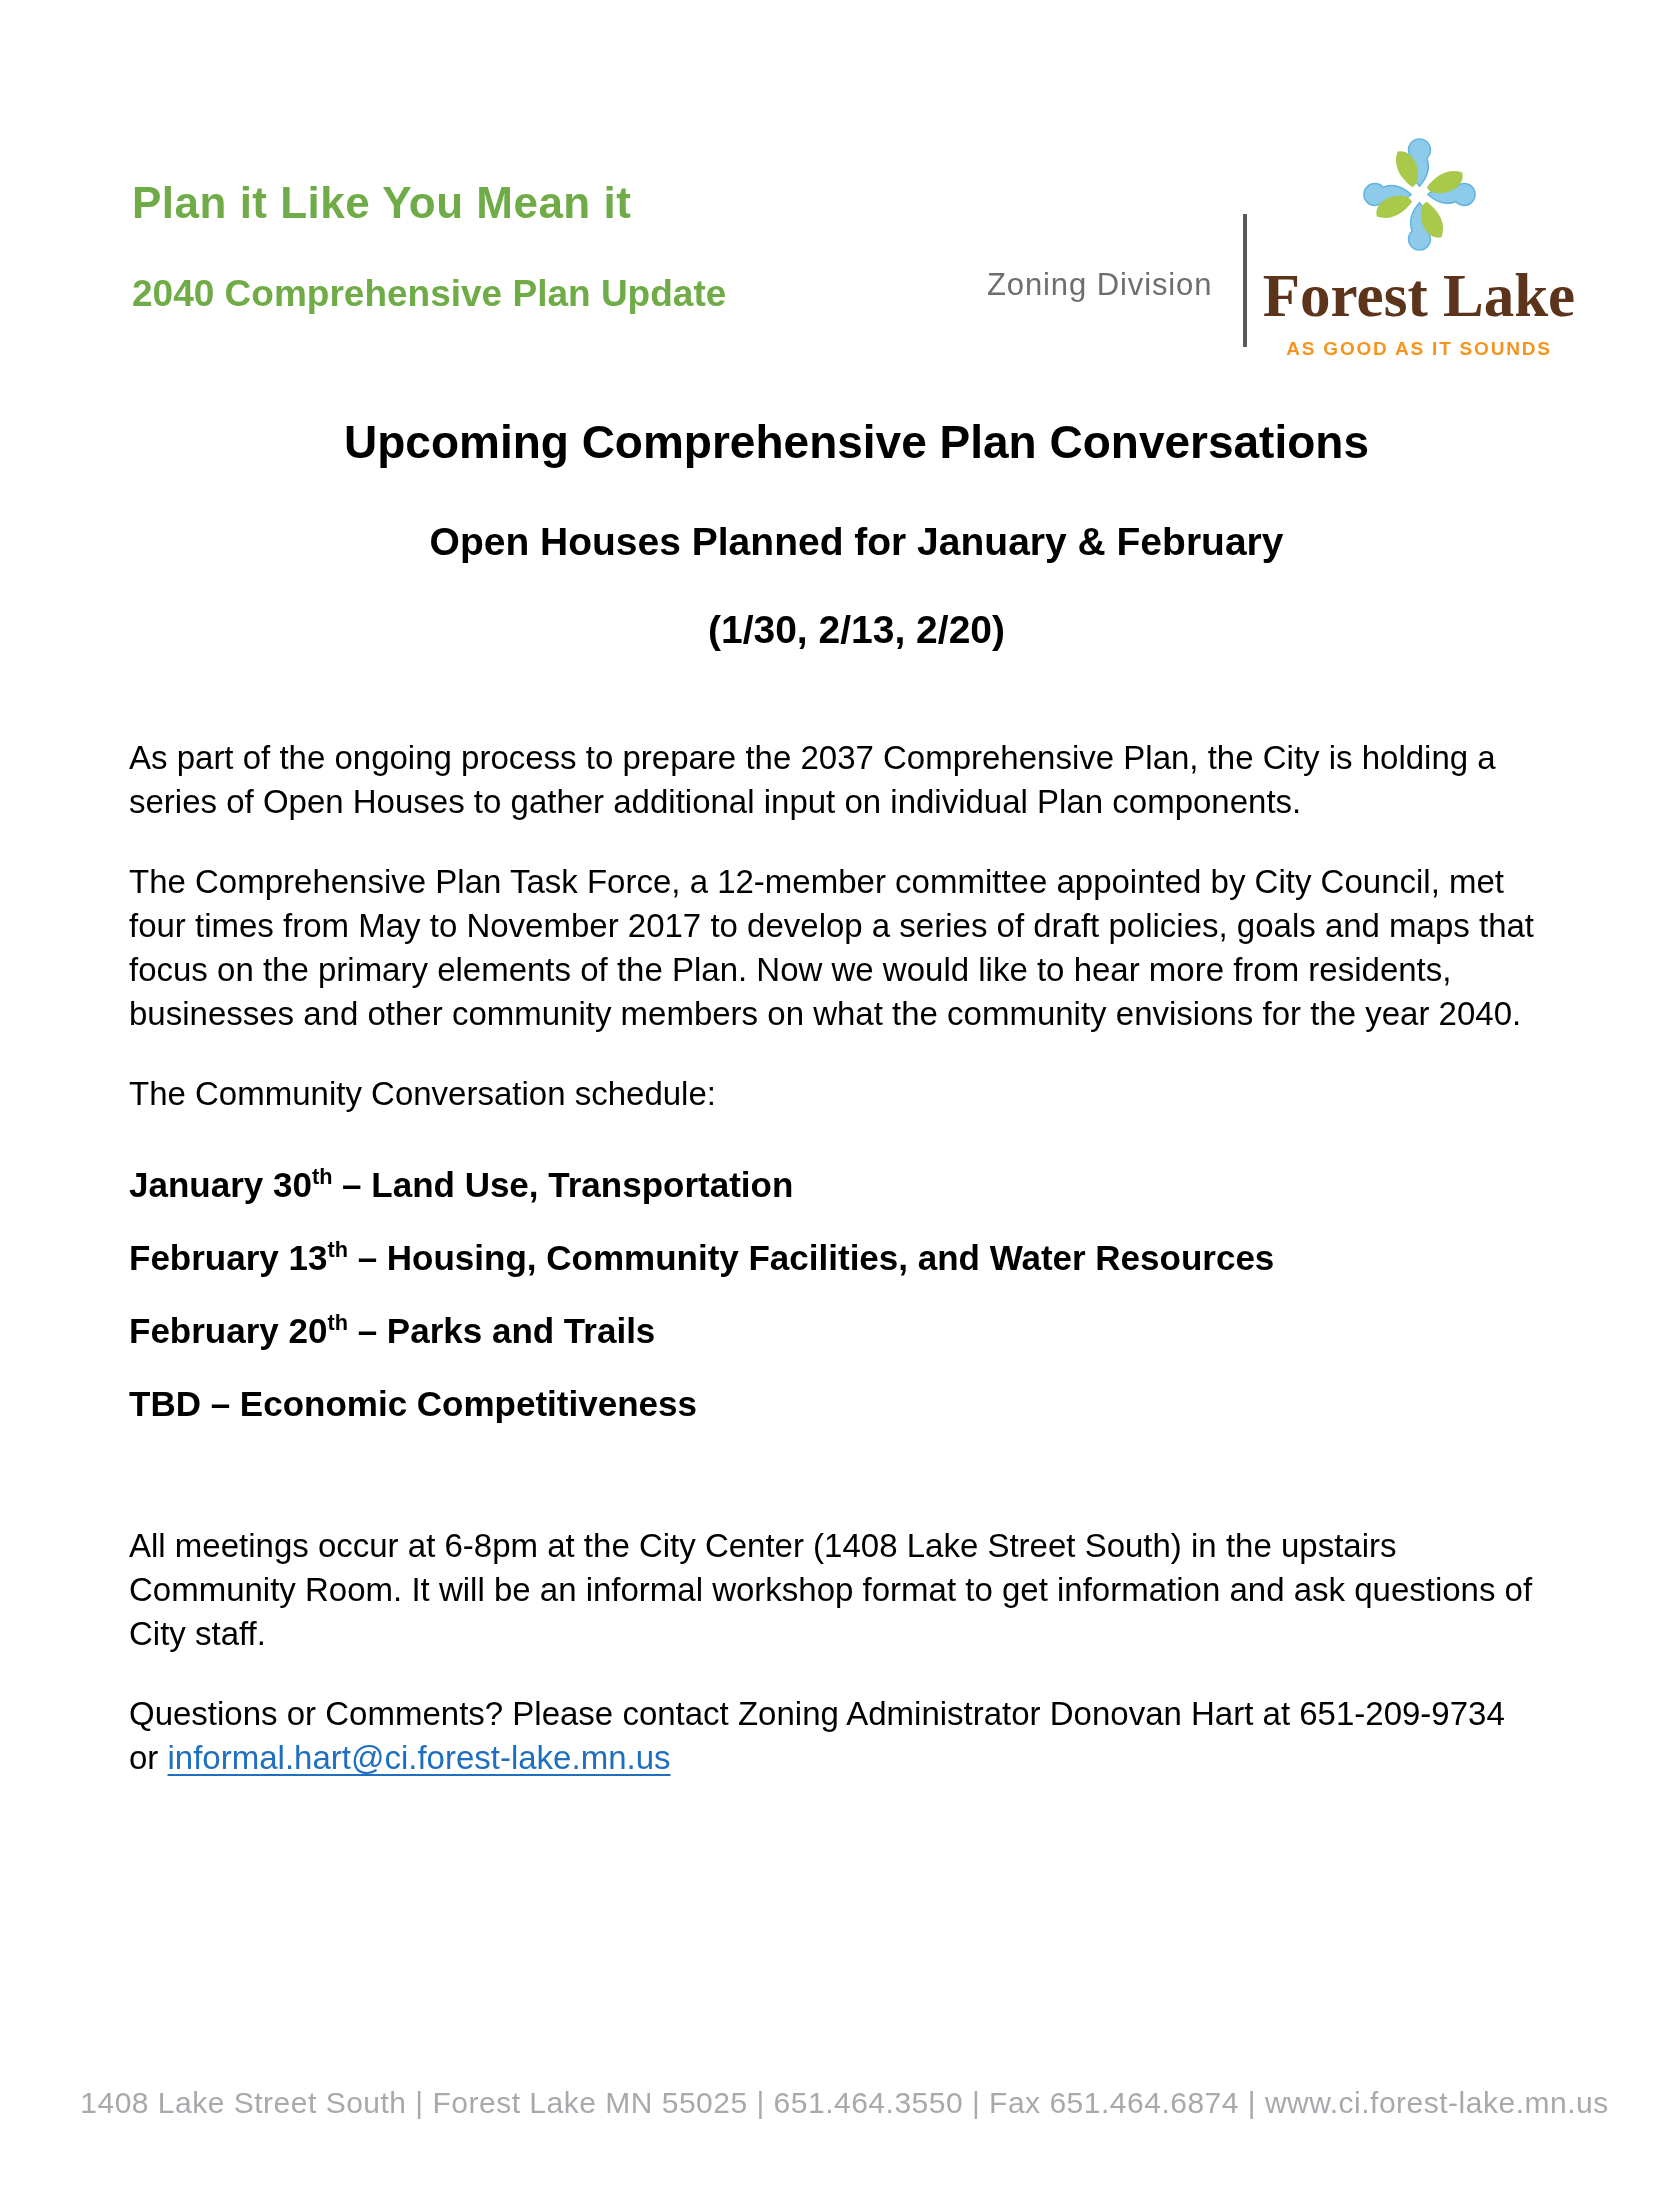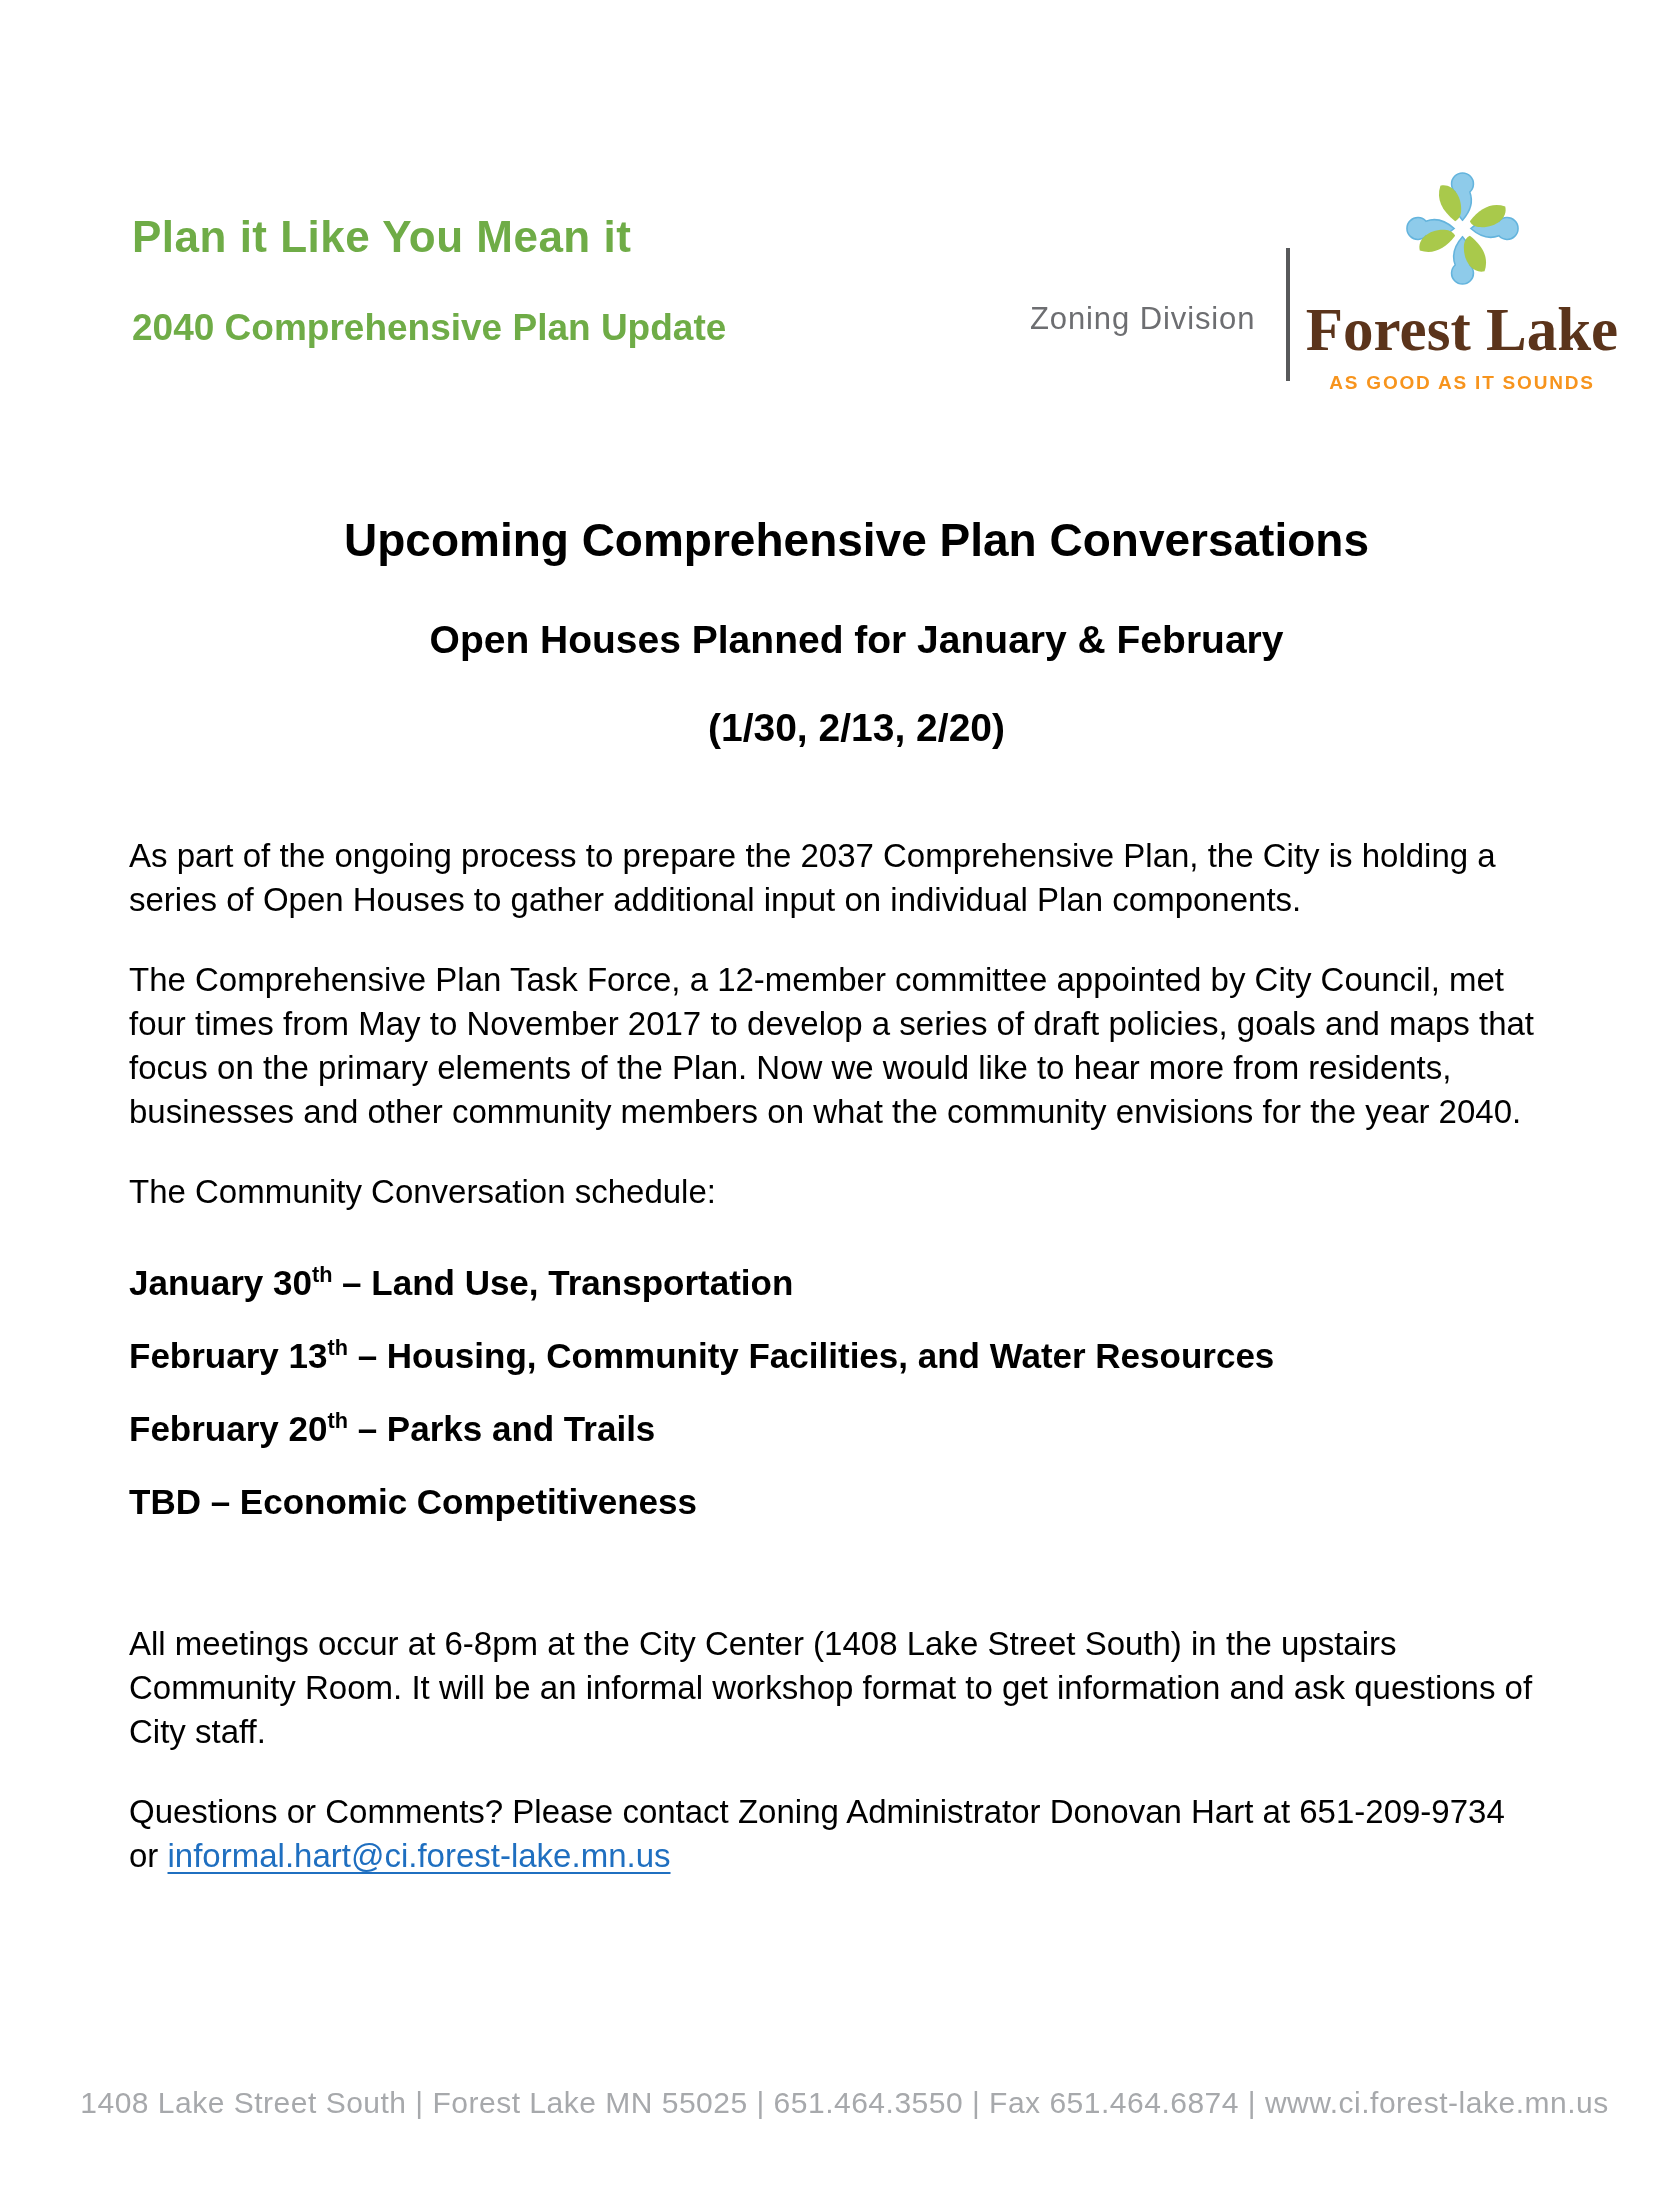--- a/index.html
+++ b/index.html
@@ -15,22 +15,21 @@
     height: 2200px;
     background: #ffffff;
     overflow: hidden;
   }
 
   
   .header {
     display: flex;
     justify-content: space-between;
     align-items: flex-start;
-    padding: 116px 74px 0 132px;
-    margin-top: 34px;
+    padding: 116px 117px 0 132px;
   }
   .header-left { padding-top: 62px; }
   .brand-tagline {
     font-size: 44px;
     font-weight: bold;
     color: #6FAC47;
     letter-spacing: 0.5px;
   }
   .brand-subtitle {
     margin-top: 45px;
@@ -72,21 +71,21 @@
   .logo-motto {
     font-size: 19px;
     font-weight: bold;
     color: #F7941D;
     letter-spacing: 1.8px;
     margin-top: 7.3px;
     white-space: nowrap;
   }
 
   
-  .title-block { text-align: center; margin-top: 119px; padding-left: 36px; }
+  .title-block { text-align: center; margin-top: 55px; padding-left: 36px; }
   .doc-title { font-size: 46px; font-weight: bold; }
   .doc-subtitle { font-size: 39px; font-weight: bold; margin-top: 51px; }
   .doc-dates { font-size: 39px; font-weight: bold; margin-top: 44px; }
 
   
   .content {
     margin: 84px 136px 0 129px;
     font-size: 33px;
     line-height: 44px;
   }

